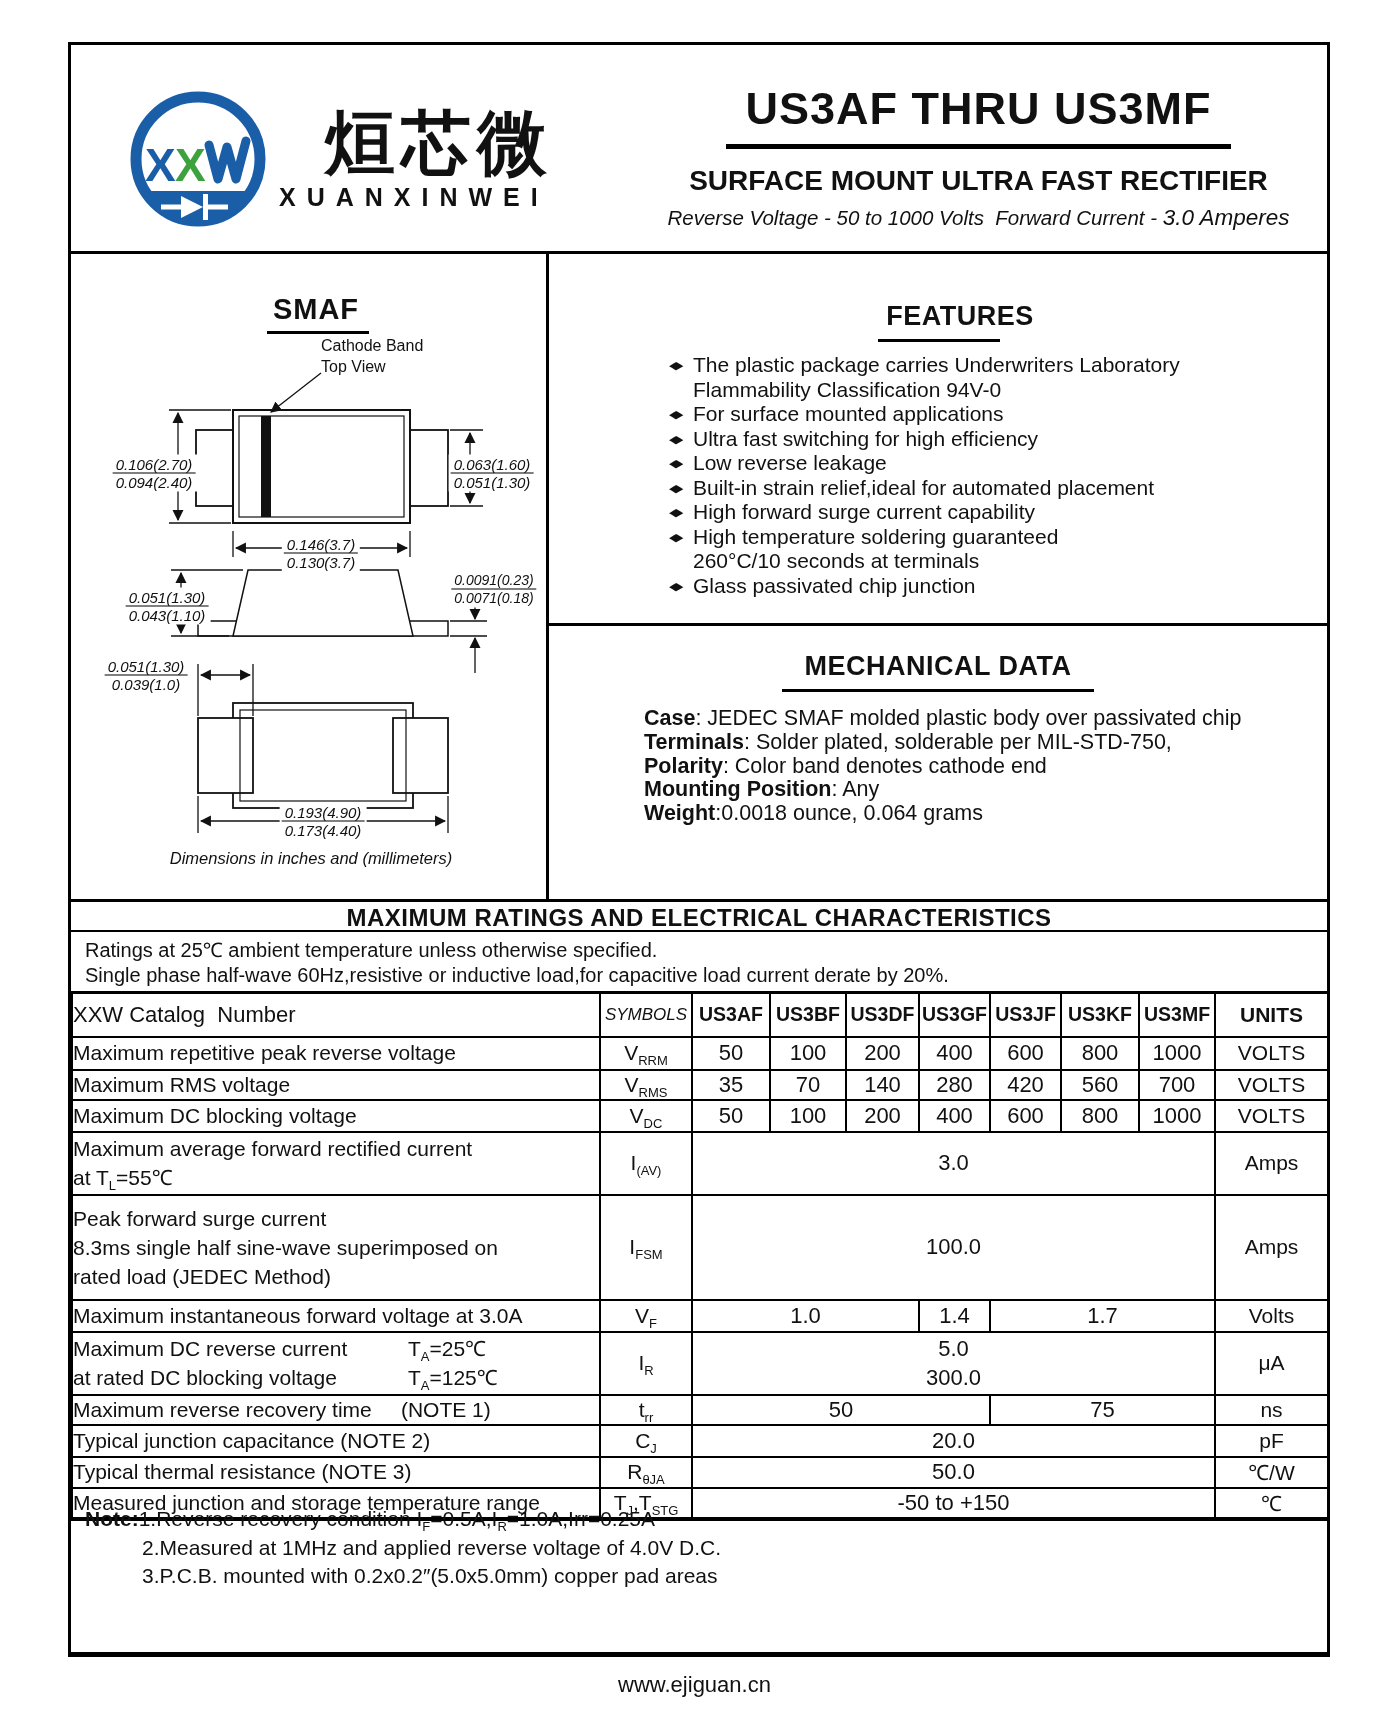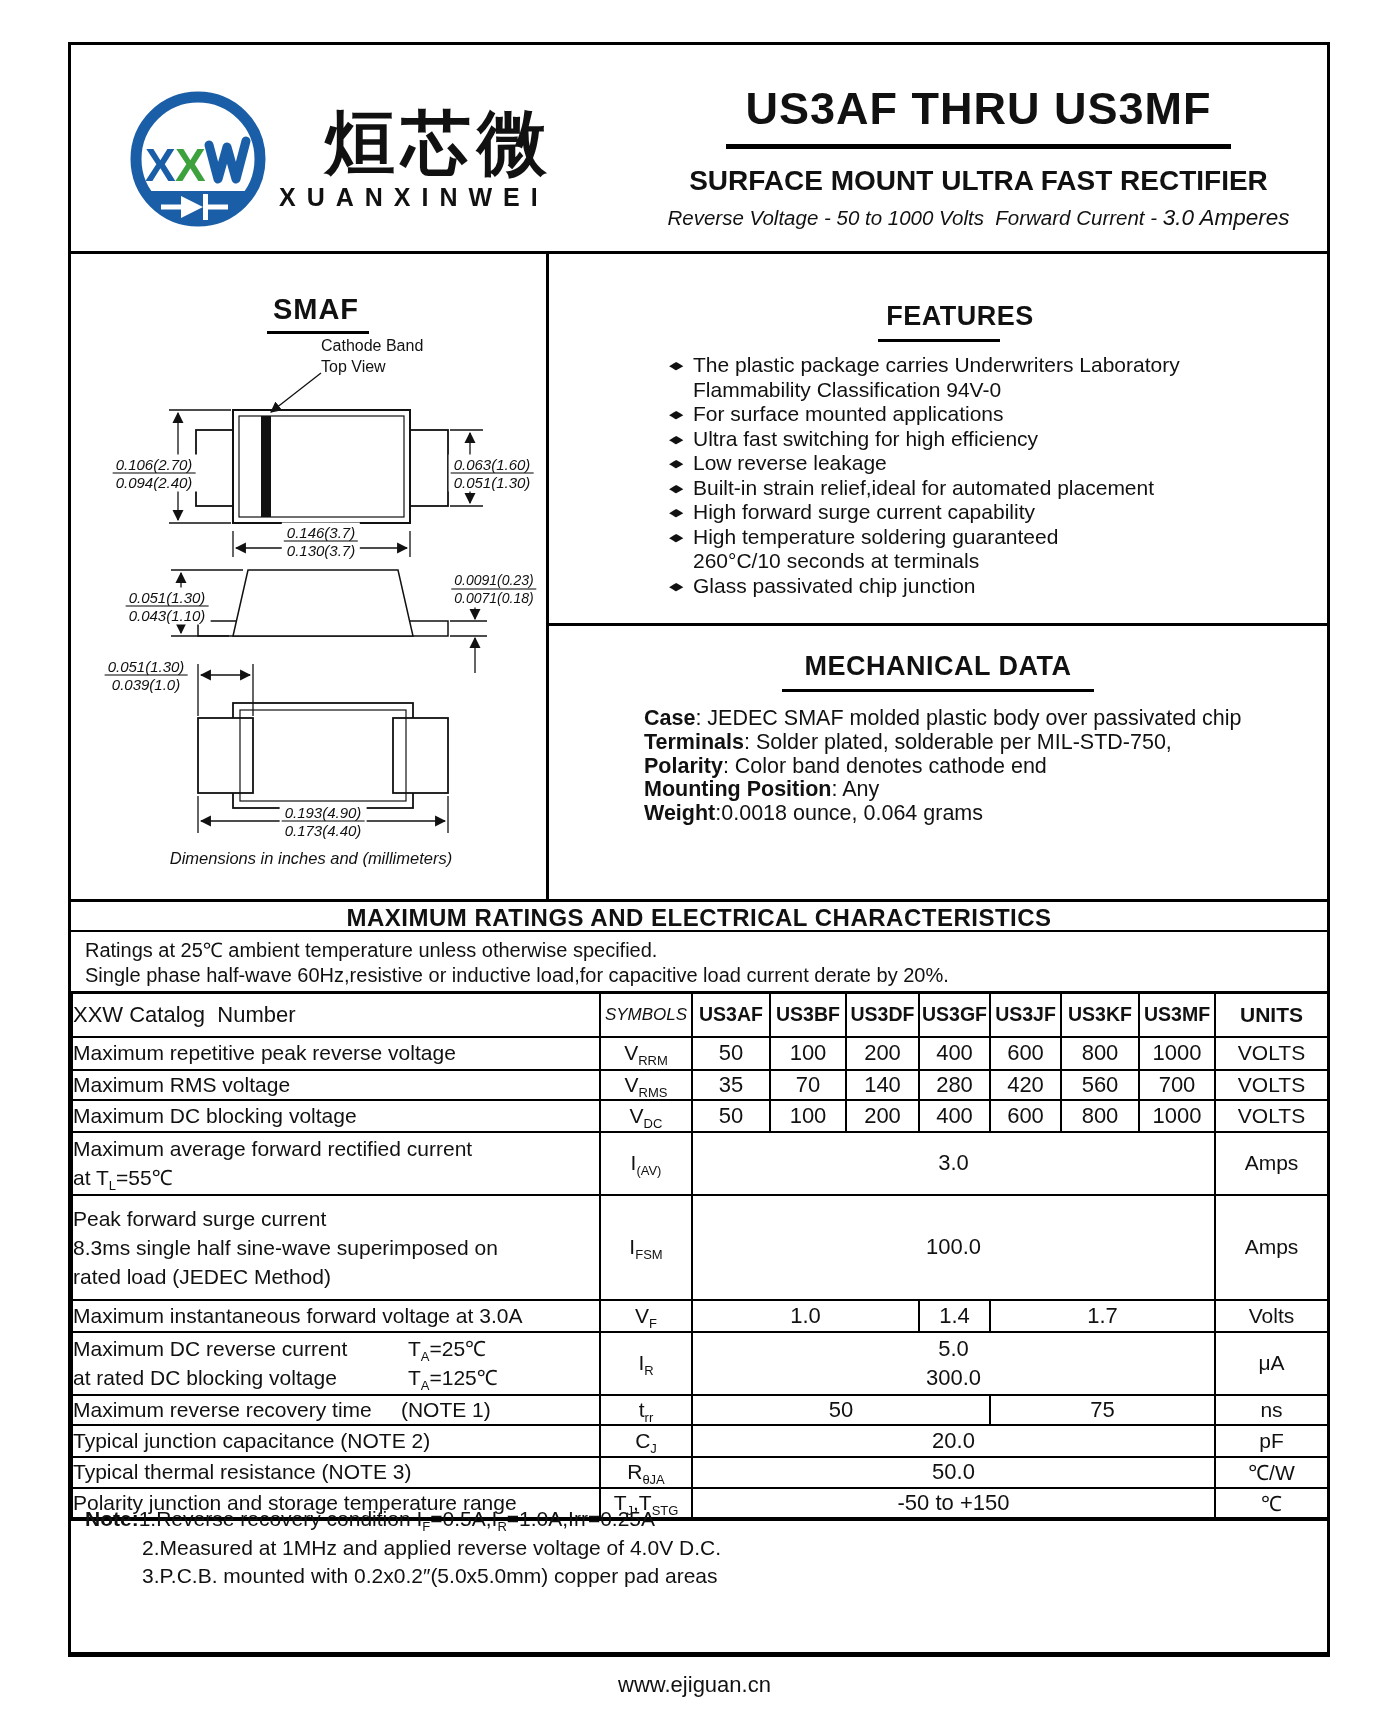--- a/index.html
+++ b/index.html
@@ -186,21 +186,21 @@
       </svg>
 
       <div class="frac" style="left:83px;top:222px;">
         <span class="n">0.106(2.70)</span>
           <span class="d">0.094(2.40)</span>
       </div>
       <div class="frac" style="left:421px;top:222px;">
         <span class="n">0.063(1.60)</span>
           <span class="d">0.051(1.30)</span>
       </div>
-      <div class="frac" style="left:250px;top:290px;">
+      <div class="frac" style="left:250px;top:302px;">
         <span class="n">0.146(3.7)</span>
           <span class="d">0.130(3.7)</span>
       </div>
       <div class="frac" style="left:96px;top:355px;">
         <span class="n">0.051(1.30)</span>
           <span class="d">0.043(1.10)</span>
       </div>
       <div class="frac" style="left:423px;top:338px;font-size:14px;">
         <span class="n">0.0091(0.23)</span>
           <span class="d">0.0071(0.18)</span>
@@ -404,21 +404,21 @@
         </tr>
 
         <tr class="h31">
           <td class="lab">Typical thermal resistance (NOTE 3)</td>
           <td class="sym"><span>R</span><sub>θJA</sub></td>
           <td class="val" colspan="7">50.0</td>
           <td class="unit">℃/W</td>
         </tr>
 
         <tr class="h29 last">
-          <td class="lab">Polarity junction and storage temperature range</td>
+          <td class="lab">Measured junction and storage temperature range</td>
           <td class="sym"><span>T</span><sub>J</sub><span>,T</span><sub>STG</sub></td>
           <td class="val" colspan="7">-50 to +150</td>
           <td class="unit">℃</td>
         </tr>
       </tbody>
     </table>
 
     <div class="notes">
       <div>
         <b>Note:</b><span>1.Reverse recovery condition I</span><sub>F</sub><span>=0.5A,I</span><sub>R</sub><span>=1.0A,Irr=0.25A</span>

